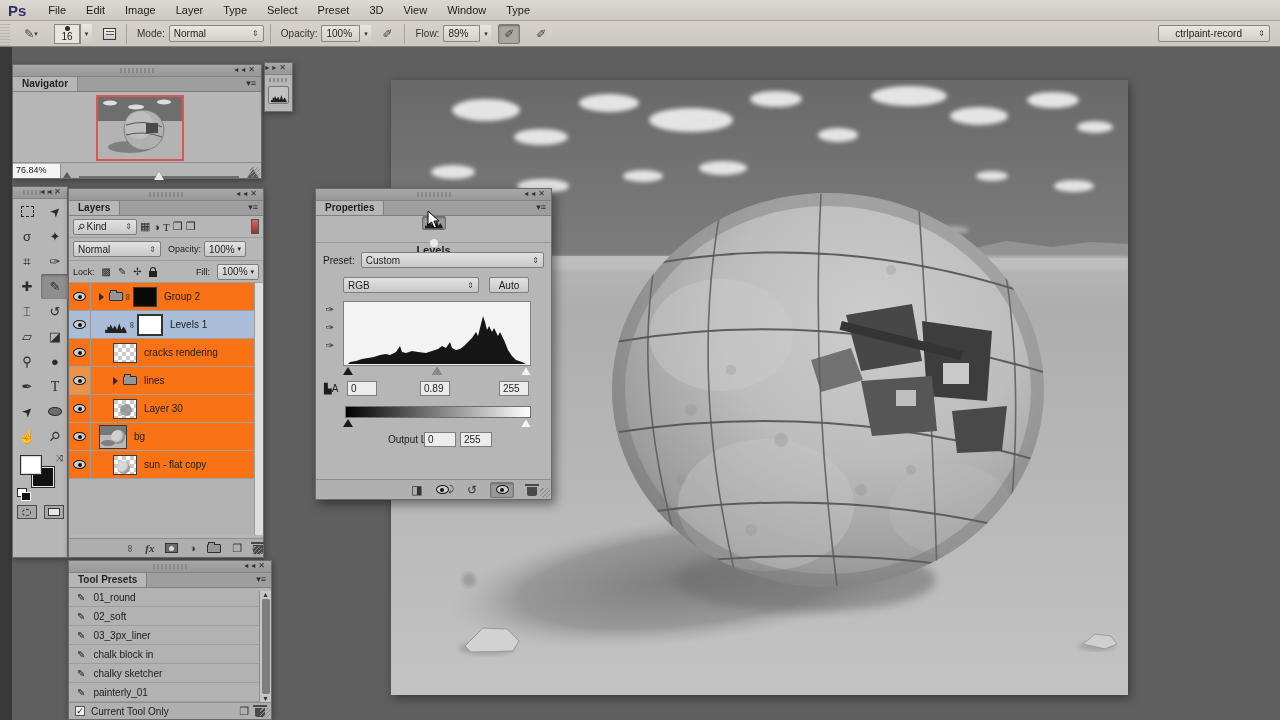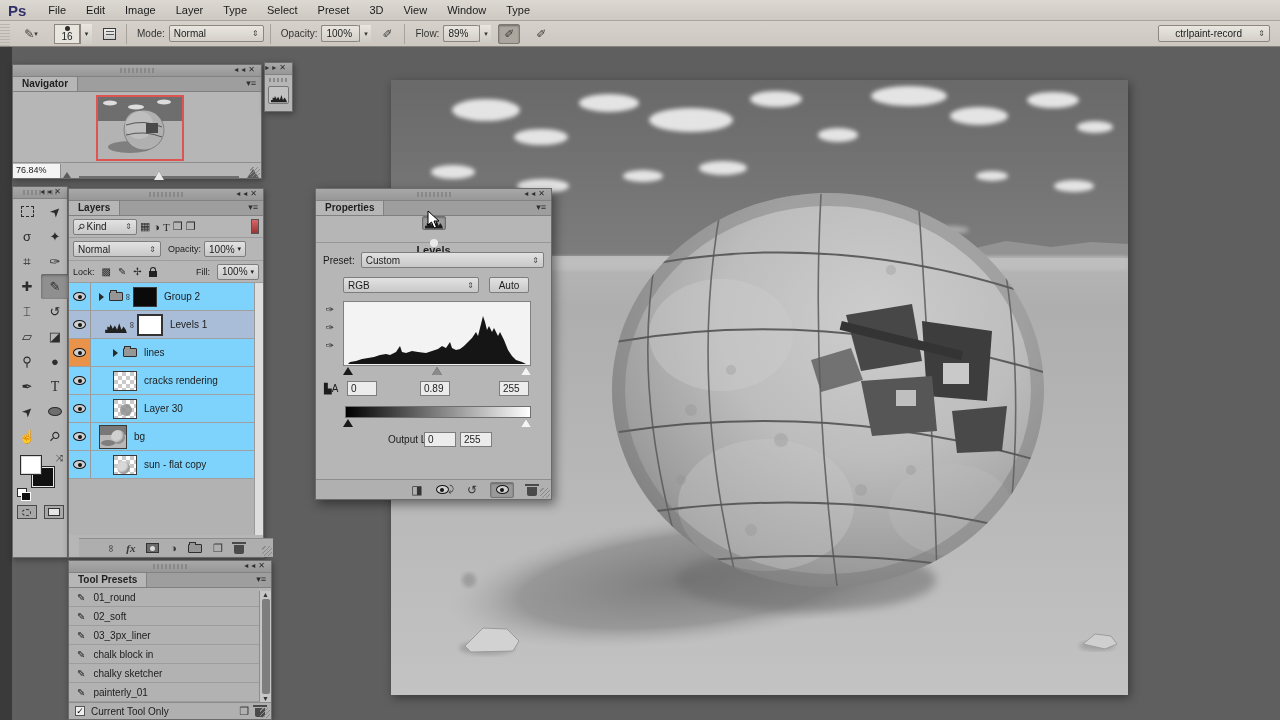--- a/index.html
+++ b/index.html
@@ -122,31 +122,31 @@
 
   
   #layers { left:68px; top:188px; width:196px; height:370px; z-index:5;}
   .lp-row { display:flex; align-items:center; padding:0 4px; border-bottom:1px solid #9d9d9d; }
   #lp-filter { height:22px; gap:3px;}
   #lp-blend { height:23px; gap:3px;}
   #lp-lock { height:22px; gap:7px;}
   .lp-ico { font-size:11px; color:#2c2c2c; }
   .layer-list { position:relative; background:#b2b2b2;}
   .layer-row { height:28px; display:flex; align-items:center; border-bottom:1px solid #a0a0a0;
-    background:#7dd3fc; position:relative;}
+    background:#f97316; position:relative;}
   .layer-row.sel { background:#a9bcd8; }
   .eye-cell { width:22px; align-self:stretch; border-right:1px solid #9a9a9a;
     display:flex; align-items:center; justify-content:center; flex:none;}
   .eye-cell.hl { background:#e8924a; }
   .lname { font-size:10px; margin-left:7px; white-space:nowrap;}
   .lthumb { width:24px; height:20px; flex:none; }
   .scrollstrip { position:absolute; right:0; top:0; bottom:0; width:9px;
     background:#dedede; border-left:1px solid #9a9a9a;}
-  #lp-footer { position:absolute; left:10px; bottom:0; width:100%; height:19px; background:#aeaeae;
-    border-top:1px solid #8d8d8d; display:flex; align-items:center; justify-content:center; gap:11px;}
+  #lp-footer { position:absolute; left:0; bottom:0; width:100%; height:19px; background:#aeaeae;
+    border-top:1px solid #8d8d8d; display:flex; align-items:center; justify-content:flex-end; gap:11px;}
   .fico { font-size:11px; color:#3a3a3a; }
   .mask-glyph { width:13px; height:10px; background:#6a6a6a; border:1px solid #333; position:relative;}
   .mask-glyph::after{ content:''; position:absolute; left:3px; top:2px; width:5px; height:5px;
     background:#dcdcdc; border-radius:50%;}
 
   
   #presets { left:68px; top:560px; width:204px; height:160px; z-index:5;}
   .preset-row { height:19px; display:flex; align-items:center; gap:8px; padding:0 8px;
     border-bottom:1px solid #9d9d9d; background:#b2b2b2; font-size:10px;}
   #preset-scroll { position:absolute; right:0; top:30px; bottom:17px; width:12px;
@@ -588,33 +588,33 @@
       <div style="margin-left:14px;width:22px;height:16px;display:flex;align-items:flex-end;">
         <svg width="22" height="13" viewBox="0 0 20 12">
             <path d="M0 12 L0 9 2 9 2 6 4 7 5 4 7 8 9 5 11 9 13 3 15 9 17 6 19 9 20 12 Z" fill="#222"></path>
           </svg>
       </div>
       <span class="chain">∞</span>
       <div style="width:26px;height:22px;background:#fff;border:2px solid #333;"></div>
       <span class="lname">Levels 1</span>
     </div>
     <div class="layer-row">
+      <div class="eye-cell">
+          <span class="eye"></span>
+        </div>
+      <div class="lthumb thumb checker" style="margin-left:22px"></div>
+      <span class="lname">cracks rendering</span>
+    </div>
+    <div class="layer-row">
       <div class="eye-cell hl">
           <span class="eye"></span>
         </div>
       <span class="tri-r" style="margin-left:22px"></span>
       <span class="folder" style="margin-left:5px"></span>
       <span class="lname">lines</span>
-    </div>
-    <div class="layer-row">
-      <div class="eye-cell">
-          <span class="eye"></span>
-        </div>
-      <div class="lthumb thumb checker" style="margin-left:22px"></div>
-      <span class="lname">cracks rendering</span>
     </div>
     <div class="layer-row">
       <div class="eye-cell">
           <span class="eye"></span>
         </div>
       <div class="lthumb thumb checker" style="margin-left:22px;position:relative">
         <div style="position:absolute;left:6px;top:4px;width:12px;height:12px;background:#8e8e8e;border-radius:50%;opacity:.85"></div>
       </div>
       <span class="lname">Layer 30</span>
     </div>

